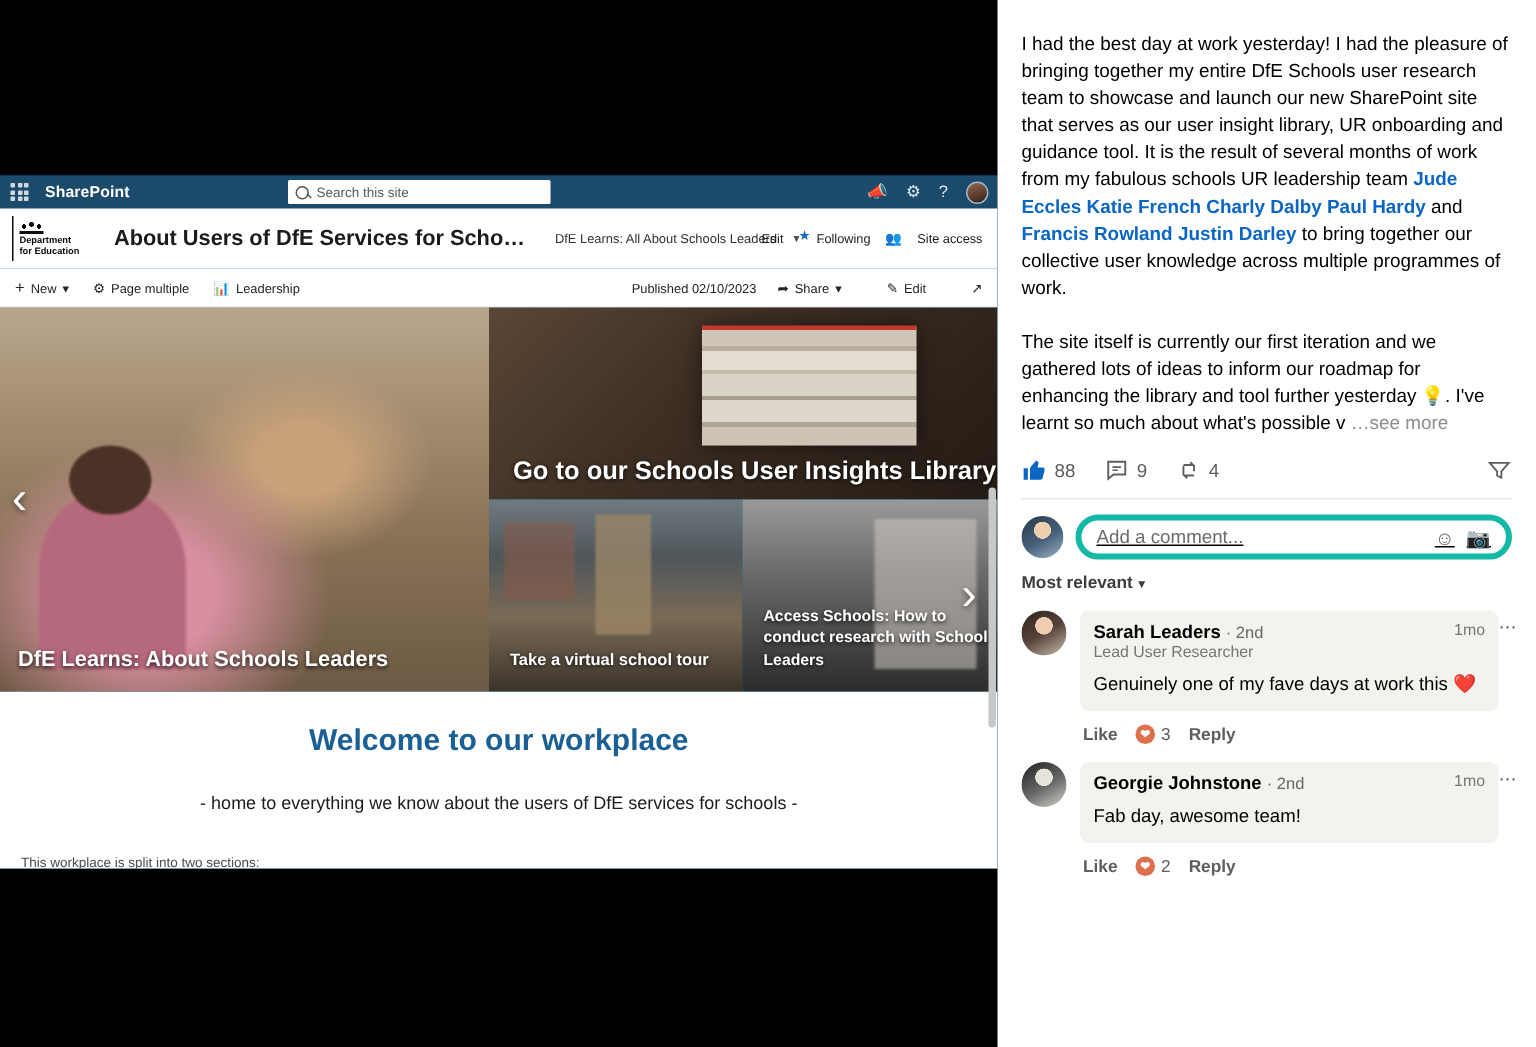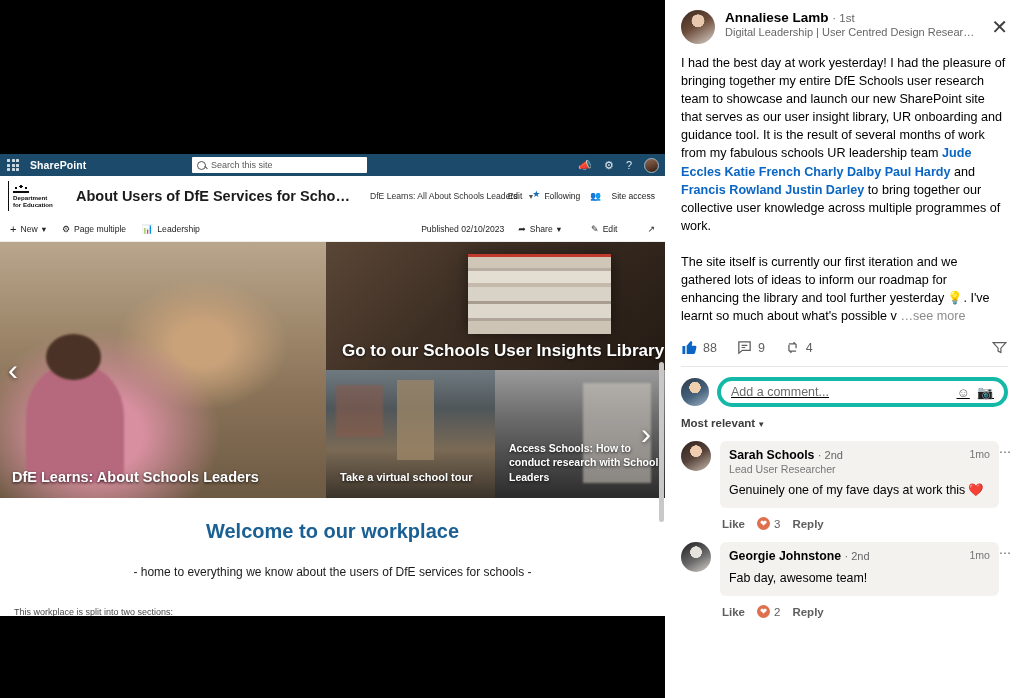--- a/index.html
+++ b/index.html
@@ -5,21 +5,21 @@
   * { box-sizing: border-box; margin: 0; padding: 0; }
   html, body {
     width: 1024px; height: 698px;
     font-family: "Liberation Sans", sans-serif;
     background: #000; overflow: hidden;
   }
   .screen { position: relative; width: 1024px; height: 698px; background: #000; }
 
   
   .sp-region { position: absolute; left: 0; top: 0; width: 665px; height: 698px; background: #000; }
-  .sp-window { position: absolute; left: 0; top: 117px; width: 665px; height: 462px; background: #0369a1; overflow: hidden; margin-top: 37px; }
+  .sp-window { position: absolute; left: 0; top: 117px; width: 665px; height: 462px; background: #0369a1; overflow: hidden; }
 
   
   .suite-bar { height: 22px; background: #1b4a6b; display: flex; align-items: center; padding: 0 6px; position: relative; }
   .waffle { width: 14px; height: 14px; display: grid; grid-template-columns: repeat(3,1fr); grid-template-rows: repeat(3,1fr); gap: 1.5px; padding: 1px; }
   .waffle i { background: #cfd9e0; border-radius: 0.5px; display: block; }
   .suite-title { color: #fff; font-size: 10.5px; font-weight: 600; margin-left: 10px; letter-spacing: .1px; }
   .sp-search { position: absolute; left: 192px; top: 3px; width: 175px; height: 16px; background: #fff; border-radius: 1px; display: flex; align-items: center; padding: 0 5px; }
   .sp-search .mag { width: 9px; height: 9px; border: 1.2px solid #555; border-radius: 50%; position: relative; flex: none; }
   .sp-search .mag::after { content:""; position:absolute; width:4px; height:1.2px; background:#555; transform: rotate(45deg); right:-3px; bottom:0px; }
   .sp-search span { font-size: 9px; color: #5a5a5a; margin-left: 5px; }
@@ -257,31 +257,20 @@
         <p class="note">This workplace is split into two sections:</p>
       </div>
 
       <div class="sp-scroll"></div>
     </div>
   </div>
 
   <div class="li">
     <div class="li-inner">
 
-      <div class="li-head">
-        <div class="li-av"></div>
-        <div class="li-meta">
-          <div class="li-name">
-            <span>Annaliese Lamb</span>
-            <span class="deg">· 1st</span>
-          </div>
-          <div class="li-sub">Digital Leadership | User Centred Design Resear…</div>
-        </div>
-        <div class="li-close">✕</div>
-      </div>
 
       <div class="li-body">
         <span>I had the best day at work yesterday! I had the pleasure of bringing together my entire DfE Schools user research team to showcase and launch our new SharePoint site that serves as our user insight library, UR onboarding and guidance tool. It is the result of several months of work from my fabulous schools UR leadership team </span><a href="#">Jude Eccles Katie French Charly Dalby Paul Hardy</a><span> and </span><a href="#">Francis Rowland Justin Darley</a><span> to bring together our collective user knowledge across multiple programmes of work.</span>
         <br><br>
         <span>The site itself is currently our first iteration and we gathered lots of ideas to inform our roadmap for enhancing the library and tool further yesterday 💡. I've learnt so much about what's possible v</span>
         <span class="see-more">…see more</span>
       </div>
 
       <div class="li-social">
         <div class="soc">
@@ -321,21 +310,21 @@
 
       <div class="sort-row">
         <span>Most relevant</span><span class="cv">▼</span>
       </div>
 
       <div class="comment">
         <div class="c-av a1"></div>
         <div class="c-main">
           <div class="c-bubble">
             <div class="c-name">
-              <span>Sarah Schools</span>
+              <span>Sarah Leaders</span>
               <span class="deg">· 2nd</span>
             </div>
             <div class="c-title">Lead User Researcher</div>
             <div class="c-time">1mo</div>
             <div class="c-text">Genuinely one of my fave days at work this ❤️</div>
           </div>
           <div class="c-actions">
             <span>Like</span>
             <span class="heart-chip">
               <span class="heart-ic">❤</span>

